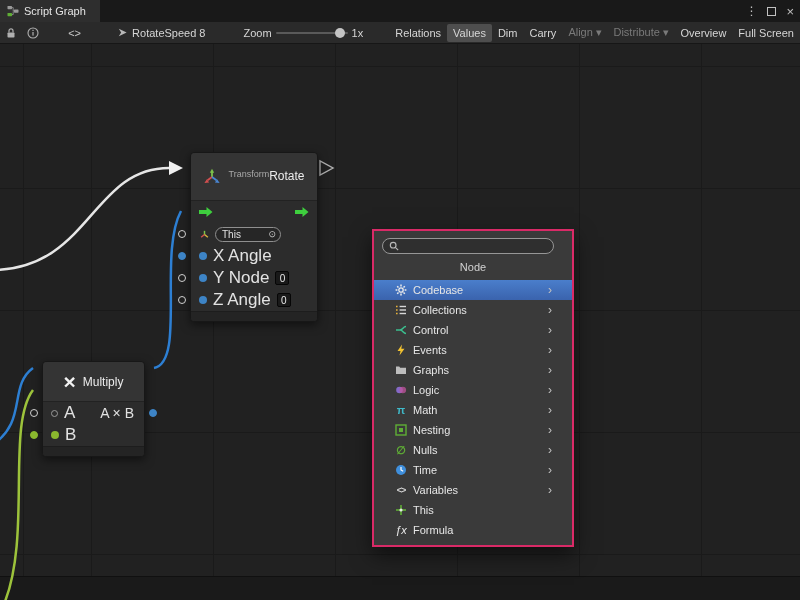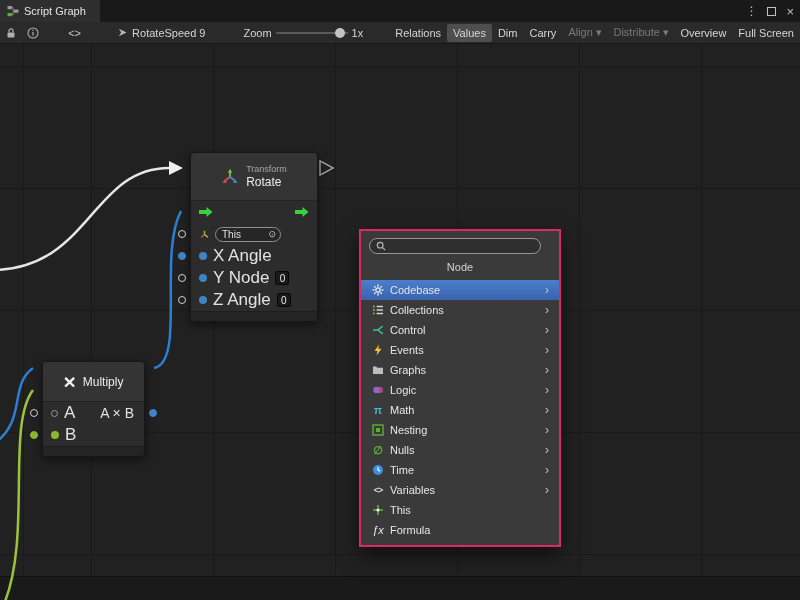--- a/index.html
+++ b/index.html
@@ -25,47 +25,47 @@
 .canvas{position:absolute;top:44px;left:0;width:800px;height:556px;background-color:#212121;background-image:repeating-linear-gradient(to right,#1a1a1a 0 1px,transparent 1px 122px),repeating-linear-gradient(to bottom,#1a1a1a 0 1px,transparent 1px 122px);background-position:91px 0,0 22px}
 .statusbar{position:absolute;left:0;bottom:0;width:800px;height:24px;background:#1a1a1a;border-top:1px solid #101010;z-index:1}
 .wires{position:absolute;top:0;left:0;width:800px;height:556px;z-index:2;pointer-events:none}
 
 .node{position:absolute;z-index:3;background:#2c2c2c;border:1px solid #171717;border-radius:4px;box-shadow:0 3px 10px rgba(0,0,0,.5)}
 .t-node{left:190px;top:108px;width:128px}
 .m-node{left:42px;top:317px;width:103px}
 .node-header{background:#343434;border-bottom:1px solid #222;border-radius:4px 4px 0 0;display:flex;align-items:center;justify-content:center;gap:7px}
 .t-node .node-header{height:48px}
 .m-node .node-header{height:40px}
-.t-header-text{display:flex;flex-direction:column;align-items:flex-start;line-height:1.2}
+.t-header-text{display:flex;align-items:flex-start;line-height:1.2}
 .t-cat{font-size:9px;color:#a8a8a8}
 .t-title,.m-title{font-size:12px;color:#ececec}
 .m-x{font-size:21px;font-weight:bold;color:#f2f2f2;line-height:1}
 .row{height:22px;display:flex;align-items:center;padding:0 8px;position:relative}
 .flow-row{justify-content:space-between}
 .bottom-strip{height:10px;background:#242424;border-top:1px solid #1d1d1d;border-radius:0 0 4px 4px}
 .port-dot{width:8px;height:8px;border-radius:50%;background:#3d84c6;flex:0 0 auto}
 .port-dot.hollow{width:7px;height:7px;background:transparent;border:1.5px solid #9a9a9a}
 .port-dot.green{background:#8ab82e}
 .row-label{margin-left:6px;font-size:17px;color:#e2e2e2}
 .out-label{margin-left:auto;font-size:14px;color:#e2e2e2;padding-right:2px}
 .val-box{margin-left:6px;min-width:14px;height:14px;background:#191919;border:1px solid #060606;border-radius:2px;color:#e8e8e8;font-size:10px;display:flex;align-items:center;justify-content:center;padding:0 2px}
 .edge-port{position:absolute;left:-13px;top:50%;margin-top:-4px;width:8px;height:8px;border-radius:50%;border:1.5px solid #cfcfcf;background:transparent;z-index:4}
 .edge-port.filled-blue{background:#3d84c6;border-color:#3d84c6}
 .edge-port.filled-green{background:#8ab82e;border-color:#8ab82e}
 .edge-port.right{left:auto;right:-13px}
 .this-pill{margin-left:5px;display:flex;align-items:center;width:66px;height:15px;background:#262626;border:1px solid #8f8f8f;border-radius:8px;font-size:10px;color:#e0e0e0}
 .this-pill .txt{flex:1;padding-left:6px}
 .this-pill .picker{margin-right:4px;font-size:9px;color:#c8c8c8}
 
-.finder{position:absolute;left:359px;top:185px;width:202px;height:318px;background:#3a3a3a;border:2px solid #d92a67;z-index:5;box-shadow:0 8px 20px rgba(0,0,0,.55)}
+.finder{position:absolute;left:372px;top:185px;width:202px;height:318px;background:#3a3a3a;border:2px solid #d92a67;z-index:5;box-shadow:0 8px 20px rgba(0,0,0,.55)}
 .search-wrap{padding:7px 8px 3px}
 .searchbox{display:flex;align-items:center;width:172px;height:16px;background:#2f2f2f;border:1px solid #969696;border-radius:8px;padding:0 6px;gap:4px}
 .searchbox input{flex:1;background:transparent;border:none;outline:none;color:#e8e8e8;font-size:11px;height:13px;font-family:inherit;min-width:0}
 .finder-header{text-align:center;font-size:11px;color:#d2d2d2;padding:4px 0 7px}
-.ff-item{height:20px;display:flex;align-items:center;padding:0 10px;font-size:11px;color:#e6e6e6}
+.ff-item{height:20px;display:flex;align-items:center;padding:0 20px;font-size:11px;color:#e6e6e6}
 .ff-item.sel{background:linear-gradient(#4a7ecb,#3a63ad)}
 .ff-icon{width:14px;height:13px;display:flex;align-items:center;justify-content:center;margin-right:5px;flex:0 0 auto;font-size:11px;font-weight:bold;line-height:1}
 .ff-chevron{margin-left:auto;color:#c2c2c2;font-size:12px;line-height:1}
 .c-math{color:#3fb9c9}.c-null{color:#5fae35}.c-vars{color:#d8d8d8;font-size:9px;letter-spacing:-1px}.c-formula{color:#ececec;font-style:italic;font-weight:normal}
 </style>
 </head>
 <body>
 
 <div class="app">
 
@@ -99,21 +99,21 @@
           <rect x="5.4" y="5" width="1.2" height="3.6" fill="#b0b0b0"></rect>
           <rect x="5.4" y="2.8" width="1.2" height="1.2" fill="#b0b0b0"></rect>
         </svg>
       </span>
     <span class="tb-btn" style="margin-left:22px;color:#c8c8c8">&lt;&gt;</span>
     <span class="tb-icon" style="margin-left:28px">
         <svg width="11" height="11" viewBox="0 0 12 12">
           <path d="M2,2 L10.5,6 L2,10 L4.5,6 Z" fill="#b8b8b8"></path>
         </svg>
       </span>
-    <span style="margin-left:3px">RotateSpeed 9</span>
+    <span style="margin-left:3px">RotateSpeed 8</span>
     <span style="margin-left:38px">Zoom</span>
     <span class="zoom-track">
         <span class="zoom-knob"></span>
       </span>
     <span style="margin-right:26px">1x</span>
     <span class="tb-btn">Relations</span>
     <span class="tb-btn active">Values</span>
     <span class="tb-btn">Dim</span>
     <span class="tb-btn">Carry</span>
     <span class="tb-btn disabled"><span>Align</span> <span>▾</span></span>

